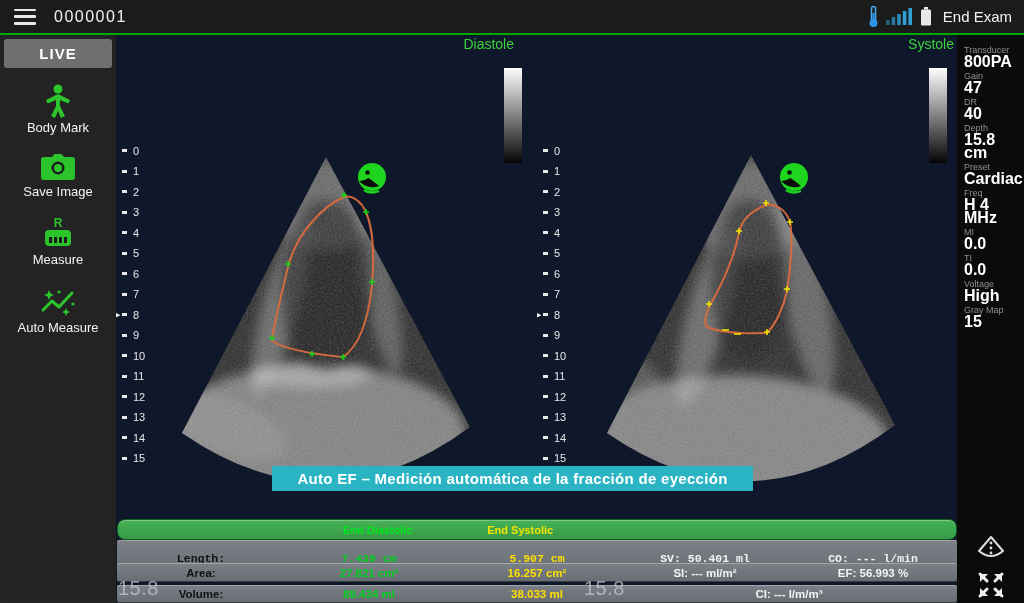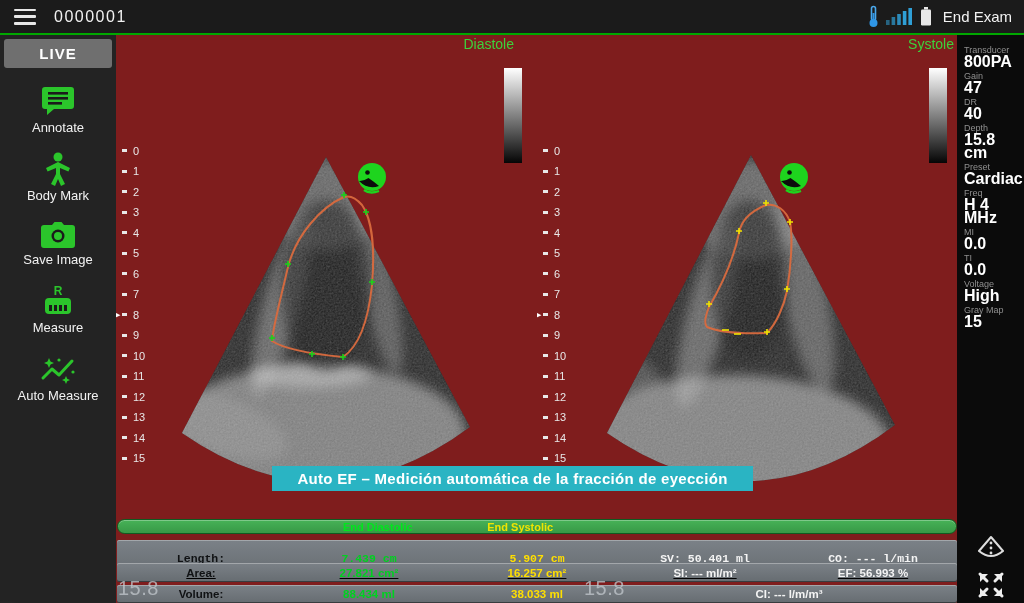--- a/index.html
+++ b/index.html
@@ -17,21 +17,21 @@
   .greenline{position:absolute;left:0;top:33px;width:1024px;height:2px;background:#00a800;}
 
   
   .sidebar{position:absolute;left:0;top:35px;width:116px;height:568px;background:#232323;display:flex;flex-direction:column;align-items:center;}
   .live-btn{margin-top:4px;width:108px;height:29px;background:#6f6f6f;border:none;border-radius:3px;color:#fff;font-weight:bold;font-size:15px;letter-spacing:1px;font-family:inherit;cursor:pointer;}
   .tools{margin-top:16px;display:flex;flex-direction:column;gap:17px;align-items:center;}
   .tool{display:flex;flex-direction:column;align-items:center;gap:2px;cursor:pointer;}
   .tool-label{color:#f2f2f2;font-size:13px;white-space:nowrap;}
 
   
-  .stage{position:absolute;left:116px;top:35px;width:841px;height:568px;background:#7f1d1d;}
+  .stage{position:absolute;left:116px;top:35px;width:841px;height:568px;background:#0f172a;}
   .pane{position:absolute;top:0;width:421px;height:568px;overflow:hidden;}
   .pane-left{left:0;}
   .pane-right{left:421px;width:420px;}
   .phase-label{position:absolute;top:1px;color:#3cd23c;font-size:14px;z-index:4;}
   .pane-left .phase-label{right:23px;}
   .pane-right .phase-label{right:3px;}
   .grayscale-bar{position:absolute;top:33px;width:18px;height:95px;background:linear-gradient(#ffffff,#050505);z-index:3;}
   .pane-left .grayscale-bar{left:388px;}
   .pane-right .grayscale-bar{left:392px;}
   .ruler{position:absolute;left:6px;top:109px;width:40px;height:330px;z-index:3;}
@@ -52,27 +52,27 @@
 
   
   .banner{position:absolute;left:272px;top:466px;width:481px;height:25px;background:#2ab4c3;color:#fff;
           font-size:15px;font-weight:bold;letter-spacing:.3px;display:flex;align-items:center;justify-content:center;z-index:15;}
 
   
   .results{position:absolute;left:117px;top:495px;width:840px;height:108px;z-index:10;}
   .row{position:absolute;left:0;width:840px;}
   .row-patient{top:0;height:22px;background:linear-gradient(#4cb65c,#379946);border:1px solid #0f5c20;border-radius:11px;
                box-shadow:inset 0 1px 0 rgba(255,255,255,.35);}
-  .row-phase{top:24px;height:15px;background:linear-gradient(#47b257,#379946);border:1px solid #0f5c20;border-radius:8px;
+  .row-phase{top:24px;height:21px;background:linear-gradient(#47b257,#379946);border:1px solid #0f5c20;border-radius:8px;
              box-shadow:inset 0 1px 0 rgba(255,255,255,.3);}
   .grayrow{background:linear-gradient(#7b8187,#666c71);border-radius:2px;
            box-shadow:inset 0 1px 0 rgba(255,255,255,.3), inset 0 -1px 0 rgba(0,0,0,.45);
            display:grid;grid-template-columns:repeat(5,1fr);align-items:center;}
   .row-length{top:45px;height:36px;font-family:Liberation Mono, monospace;}
-  .row-area{top:68px;height:19px;text-decoration:underline;}
+  .row-area{top:68px;height:19px;}
   .row-volume{top:90px;height:18px;}
   .cell{text-align:center;font-size:11.5px;font-weight:bold;}
   .cell-label{color:#101214;}
   .val-d{color:#00d020;}
   .val-s{color:#ffdf00;}
   .val-w{color:#f4f4f4;}
   .row-volume .c4{grid-column:4/6;}
   .abs-item{position:absolute;transform:translateX(-50%);top:50%;margin-top:-7px;height:14px;line-height:14px;
             color:#fff;font-size:11.5px;font-weight:bold;white-space:nowrap;}
   .row-phase .abs-item{font-size:11px;}
@@ -115,29 +115,20 @@
         <rect x="1" y="2.5" width="10" height="16" rx="1.2" fill="#e8e8e8"></rect>
       </svg>
       <div class="end-exam">End Exam</div>
     </div>
   </header>
   <div class="greenline"></div>
 
   <aside class="sidebar">
     <button class="live-btn">LIVE</button>
     <div class="tools">
-      <div class="tool">
-        <svg width="36" height="34" viewBox="0 0 36 34">
-          <path d="M5 3 h26 a3 3 0 0 1 3 3 v16 a3 3 0 0 1 -3 3 H14 l-7 6 v-6 H5 a3 3 0 0 1 -3 -3 V6 a3 3 0 0 1 3 -3 Z" fill="#2bc52b"></path>
-          <rect x="8" y="8" width="20" height="2.6" fill="#1b1b1b"></rect>
-          <rect x="8" y="13" width="20" height="2.6" fill="#1b1b1b"></rect>
-          <rect x="8" y="18" width="14" height="2.6" fill="#1b1b1b"></rect>
-        </svg>
-        <span class="tool-label">Annotate</span>
-      </div>
       <div class="tool">
         <svg width="32" height="34" viewBox="0 0 32 34">
           <circle cx="16" cy="5" r="4.5" fill="#2bc52b"></circle>
           <path d="M16 10 L4 16 l1.6 3.4 L14 16 v6 l-5 10 4 2 3 -7 3 7 4 -2 -5 -10 v-6 l8.4 3.4 L28 16 Z" fill="#2bc52b"></path>
         </svg>
         <span class="tool-label">Body Mark</span>
       </div>
       <div class="tool">
         <svg width="36" height="30" viewBox="0 0 36 30">
           <path d="M4 5 h8 l2.5 -3 h7 L24 5 h8 a3 3 0 0 1 3 3 v17 a3 3 0 0 1 -3 3 H4 a3 3 0 0 1 -3 -3 V8 a3 3 0 0 1 3 -3 Z" fill="#2bc52b"></path>

